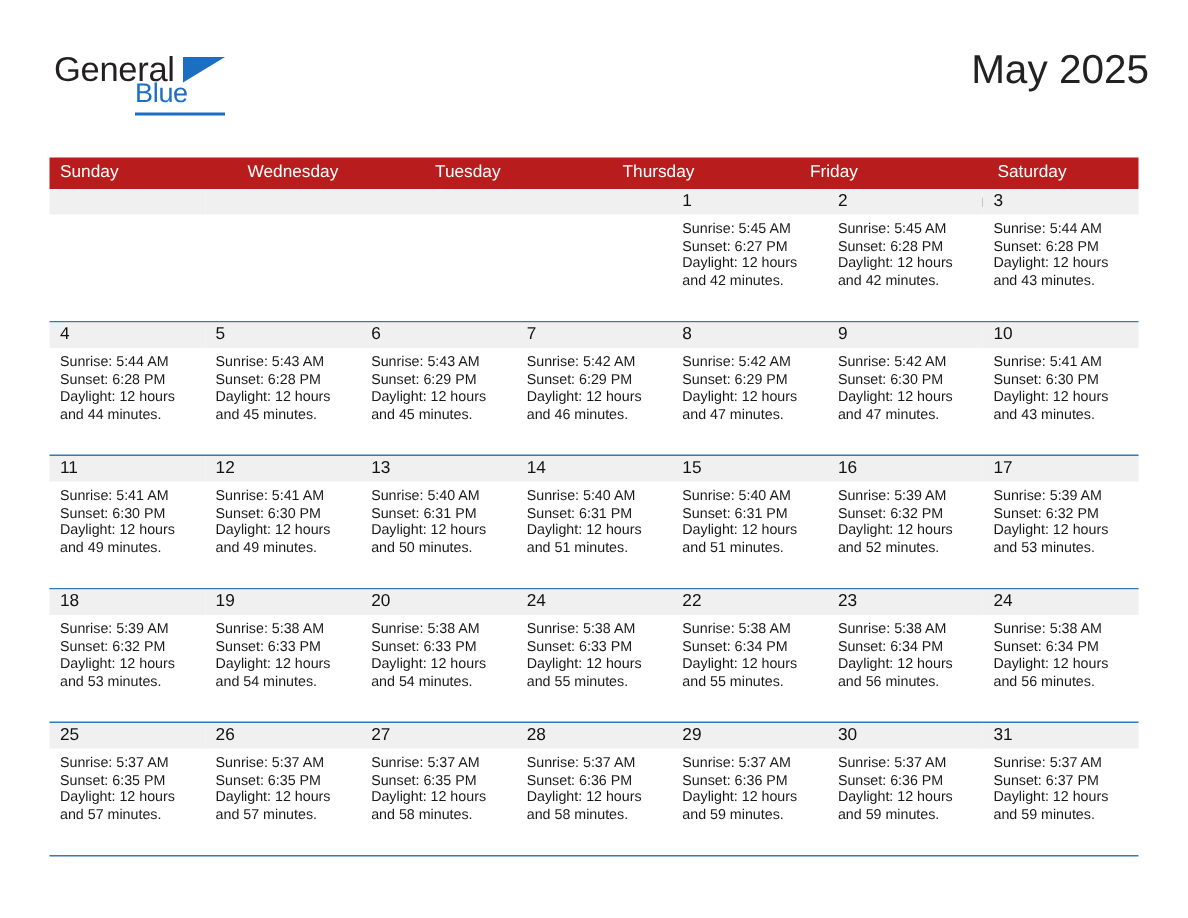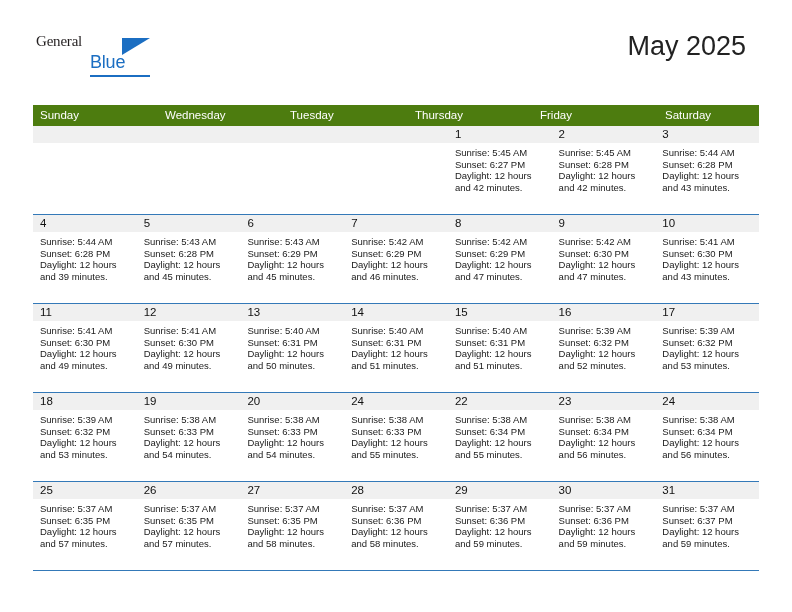--- a/index.html
+++ b/index.html
@@ -33,24 +33,24 @@
     position: absolute;
     left: 36px;
     top: 33px;
     width: 140px;
     height: 50px;
   }
   .logo-general {
     position: absolute;
     left: 0;
     top: 0;
-    font-size: 15px;
+    font-size: 23px;
     letter-spacing: -0.2px;
     color: #231f20;
-    font-family: Liberation Serif, serif;
+    font-family: Liberation Sans, sans-serif;
   }
   .logo-blue {
     position: absolute;
     left: 54px;
     top: 19px;
     font-size: 18px;
     letter-spacing: -0.2px;
     color: #1b6ec2;
     font-family: "Liberation Sans", sans-serif;
   }
@@ -67,21 +67,21 @@
     position: absolute;
     left: 54px;
     top: 42px;
     width: 60px;
     height: 2px;
     background: #1b6ec2;
   }
 
   .title {
     position: absolute;
-    right: 46px;
+    right: 26px;
     top: 31px;
     font-size: 27px;
     color: #222222;
     text-align: right;
     white-space: nowrap;
   }
   .subtitle {
     position: absolute;
     right: 38px;
     top: 78px;
@@ -95,21 +95,21 @@
   
   .calendar {
     position: absolute;
     left: 33px;
     top: 105px;
     width: 726px;
   }
   .weekdays {
     display: flex;
     width: 100%;
-    background: #4d7c0f;
+    background: #b91c1c;
     height: 21px;
     gap: 24px;
   }
   .weekday {
     flex: 1 1 0;
     color: #ffffff;
     font-size: 11.5px;
     line-height: 21px;
     padding-left: 7px;
     box-sizing: border-box;
@@ -219,21 +219,21 @@
             </div>
           </div>
         </div>
         <div class="week">
           <div class="day">
             <div class="day-number-strip">4</div>
             <div class="day-info">
               <div>Sunrise: 5:44 AM</div>
               <div>Sunset: 6:28 PM</div>
               <div>Daylight: 12 hours</div>
-              <div>and 39 minutes.</div>
+              <div>and 44 minutes.</div>
             </div>
           </div>
           <div class="day">
             <div class="day-number-strip">5</div>
             <div class="day-info">
               <div>Sunrise: 5:43 AM</div>
               <div>Sunset: 6:28 PM</div>
               <div>Daylight: 12 hours</div>
               <div>and 45 minutes.</div>
             </div>

